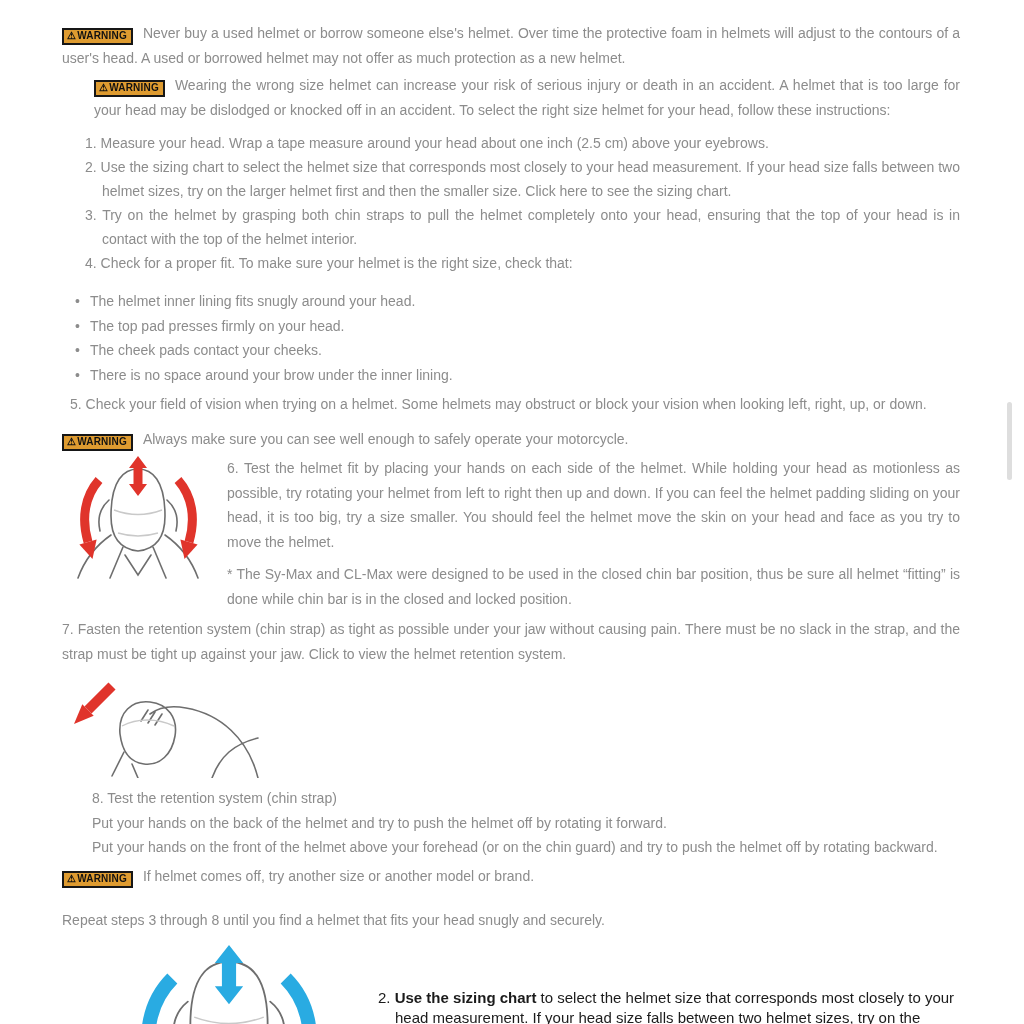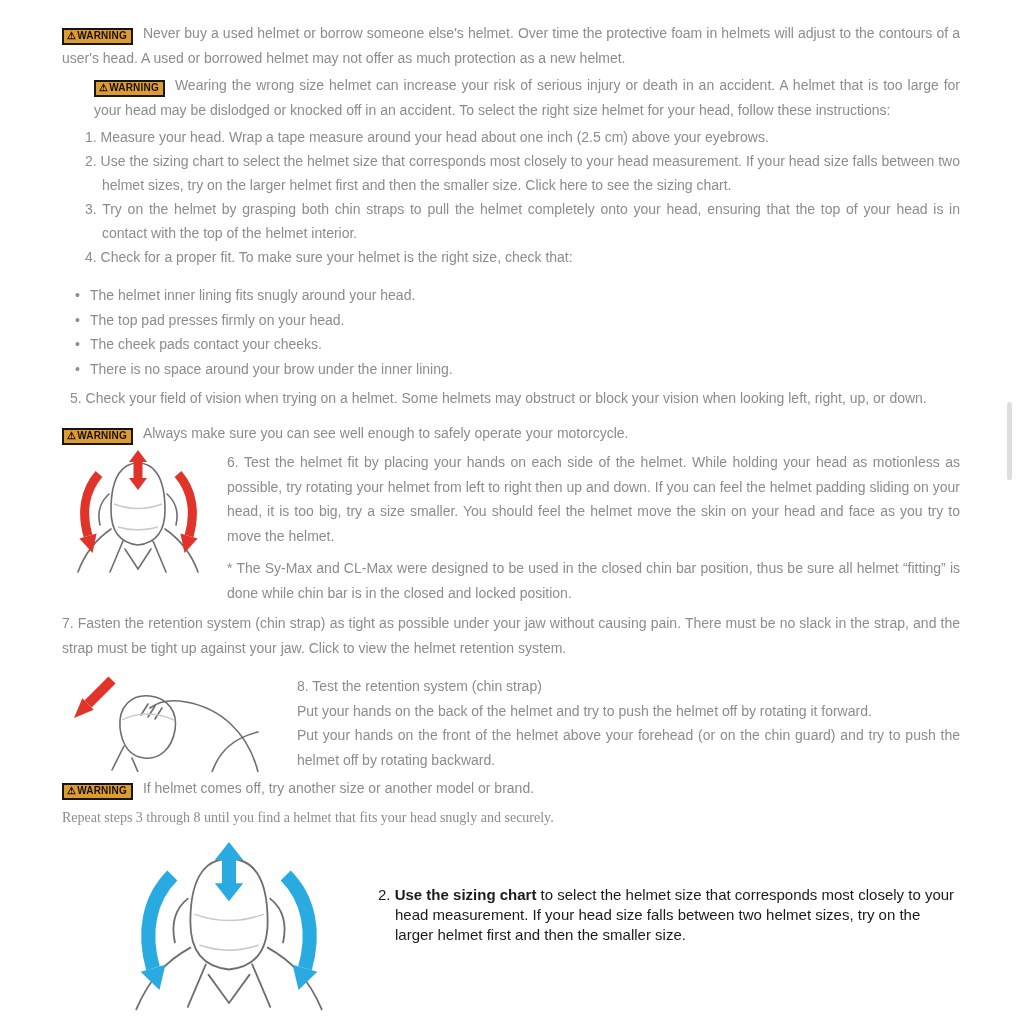--- a/index.html
+++ b/index.html
@@ -16,44 +16,44 @@
   .badge {
     display:inline-block; background:#de9b30; border:2px solid #161616; color:#111;
     font-weight:bold; font-size:10px; line-height:12px; padding:0 4px 1px 3px;
     margin-right:10px; vertical-align:-1px; white-space:nowrap; letter-spacing:.2px;
   }
   .badge .tri { font-size:10px; margin-right:1px; }
 
   .warn2 { margin-top:3px;margin-left:32px; }
 
   
-  .numlist { margin-top:3px; padding-left:23px; line-height:24px; }
+  .numlist { margin-top:9px; padding-left:23px; line-height:24px; }
   .numlist .li { text-align:justify; padding-left:17px; text-indent:-17px; }
 
   
   .bullets { margin-top:14px; padding-left:13px; }
   .bullets .bi { }
   .bullets .dot { display:inline-block; width:15px; color:#8c8c8c; }
 
   .note-test { margin-top:14px; padding-left:38px; }
   .step5 { margin-top:5px; padding-left:8px; }
   .warnline { margin-top:10px; }
 
   
   .fig { display:flex; align-items:flex-start; }
   .fig svg { flex:0 0 auto; display:block; }
   .fig .txt { flex:1 1 auto; }
   .fig1 { margin-top:5px; }
   .fig1 .txt { margin-left:12px; }
   .fig1 .note { margin-top:8px; }
   .step7 { margin-top:6px; }
-  .fig2 { margin-top:6px; }
+  .fig2 { margin-top:6px;flex-direction:column; }
   .fig2 .txt { margin-left:30px; margin-top:8px; }
   .warn4 { margin-top:4px; }
-  .repeat { margin-top:5px;font-family:Liberation Serif, serif; }
+  .repeat { margin-top:20px; }
 
   
   .fig3 { margin-top:12px; margin-left:38px; color:#1b1b1b; }
   .fig3 .txt { margin-left:20px; margin-top:18px; width:512px; font-size:15px; line-height:20px; text-align:left; }
   .sumitem { padding-left:17px; text-indent:-17px; }
   .sumitem .b { font-weight:bold; }
   .sumitem .rest-block { display:block; text-indent:0; }
   .sumitem.second { margin-top:25px; }
 
   .link { }

